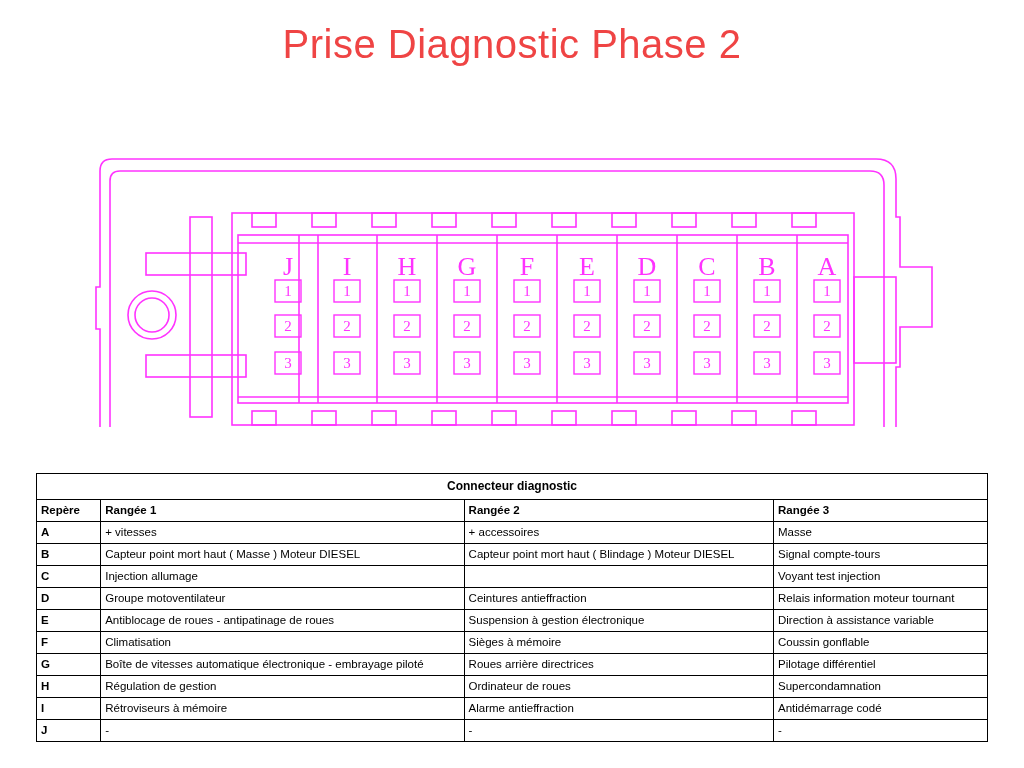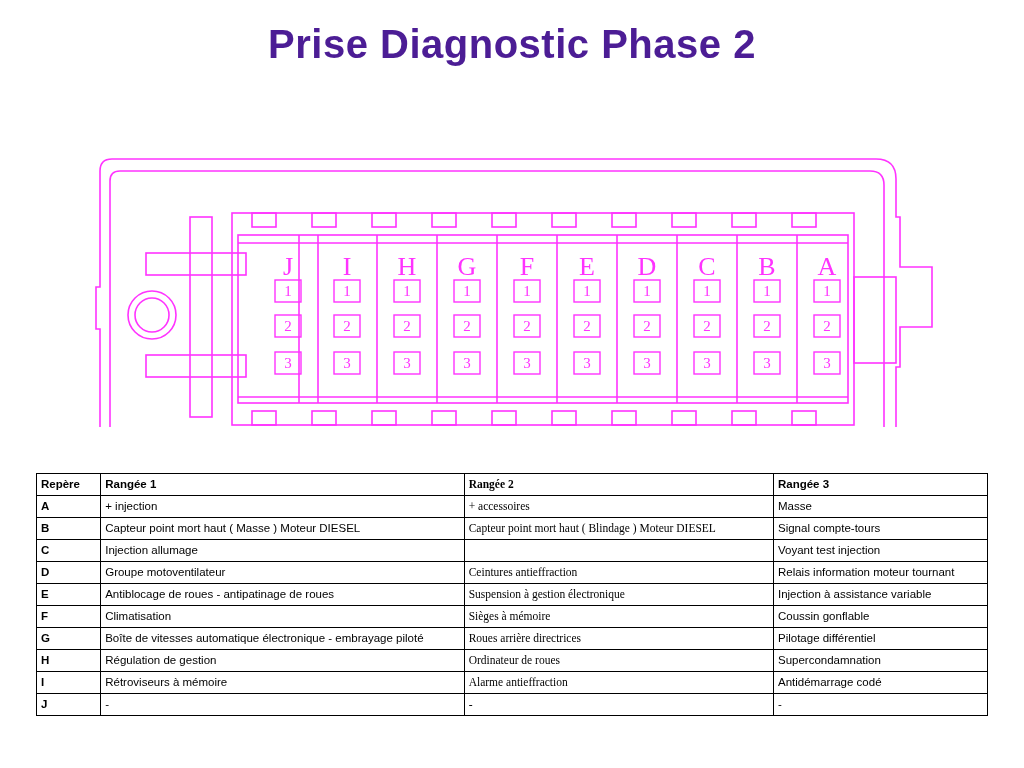--- a/index.html
+++ b/index.html
@@ -9,23 +9,23 @@
   }
   body {
     width: 1024px;
     height: 768px;
     font-family: "Liberation Sans", sans-serif;
     position: relative;
     overflow: hidden;
   }
   #page-title {
     text-align: center;
-    color: #4c1d95;
+    color: #ef4444;
     font-size: 40px;
-    font-weight: bold;
+    font-weight: normal;
     margin: 22px 0 0 0;
     letter-spacing: 0.5px;
   }
   #connector-diagram {
     position: relative;
     width: 1024px;
     height: 360px;
   }
   #connector-diagram svg {
     display: block;
@@ -58,21 +58,21 @@
   }
   table.conn tr.head th {
     font-weight: bold;
     font-size: 11.5px;
   }
   td.rep, th.rep {
     width: 56px;
     font-weight: bold;
   }
   td.r1, th.r1 { width: 368px; }
-  td.r2, th.r2 { width: 312px; font-family: Liberation Serif, serif; }
+  td.r2, th.r2 { width: 312px; }
   td.r3, th.r3 { width: 210px; margin-left: 16px; }
   td.r1, td.r2, td.r3 { font-weight: normal; }
 </style>
 </head>
 <body>
 
 <h1 id="page-title">Prise Diagnostic Phase 2</h1>
 
 <div id="connector-diagram">
   <svg width="1024" height="360" viewBox="0 0 1024 360" xmlns="http://www.w3.org/2000/svg">
@@ -212,31 +212,34 @@
       <text x="827" y="229">1</text>
         <text x="827" y="264">2</text>
         <text x="827" y="301">3</text>
     </g>
   </svg>
 </div>
 
 <div id="table-wrap">
   <table class="conn">
     <thead>
+      <tr>
+        <th class="title" colspan="4">Connecteur diagnostic</th>
+      </tr>
       <tr class="head">
         <th class="rep">Repère</th>
         <th class="r1">Rangée 1</th>
         <th class="r2">Rangée 2</th>
         <th class="r3">Rangée 3</th>
       </tr>
     </thead>
     <tbody>
       <tr>
         <td class="rep">A</td>
-        <td class="r1">+ injection</td>
+        <td class="r1">+ vitesses</td>
         <td class="r2">+ accessoires</td>
         <td class="r3">Masse</td>
       </tr>
       <tr>
         <td class="rep">B</td>
         <td class="r1">Capteur point mort haut ( Masse ) Moteur DIESEL</td>
         <td class="r2">Capteur point mort haut ( Blindage ) Moteur DIESEL</td>
         <td class="r3">Signal compte-tours</td>
       </tr>
       <tr>
@@ -248,21 +251,21 @@
       <tr>
         <td class="rep">D</td>
         <td class="r1">Groupe motoventilateur</td>
         <td class="r2">Ceintures antieffraction</td>
         <td class="r3">Relais information moteur tournant</td>
       </tr>
       <tr>
         <td class="rep">E</td>
         <td class="r1">Antiblocage de roues - antipatinage de roues</td>
         <td class="r2">Suspension à gestion électronique</td>
-        <td class="r3">Injection à assistance variable</td>
+        <td class="r3">Direction à assistance variable</td>
       </tr>
       <tr>
         <td class="rep">F</td>
         <td class="r1">Climatisation</td>
         <td class="r2">Sièges à mémoire</td>
         <td class="r3">Coussin gonflable</td>
       </tr>
       <tr>
         <td class="rep">G</td>
         <td class="r1">Boîte de vitesses automatique électronique - embrayage piloté</td>

